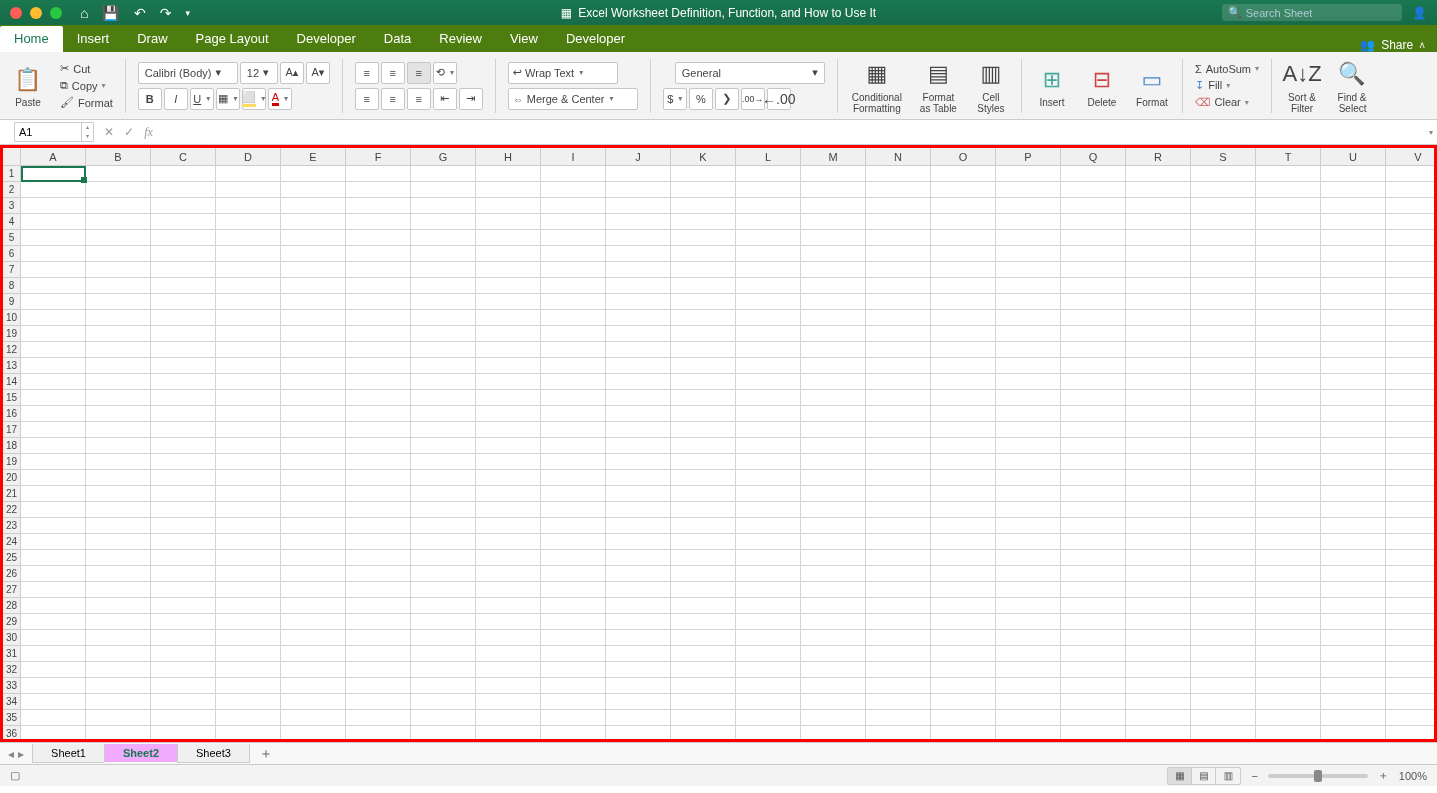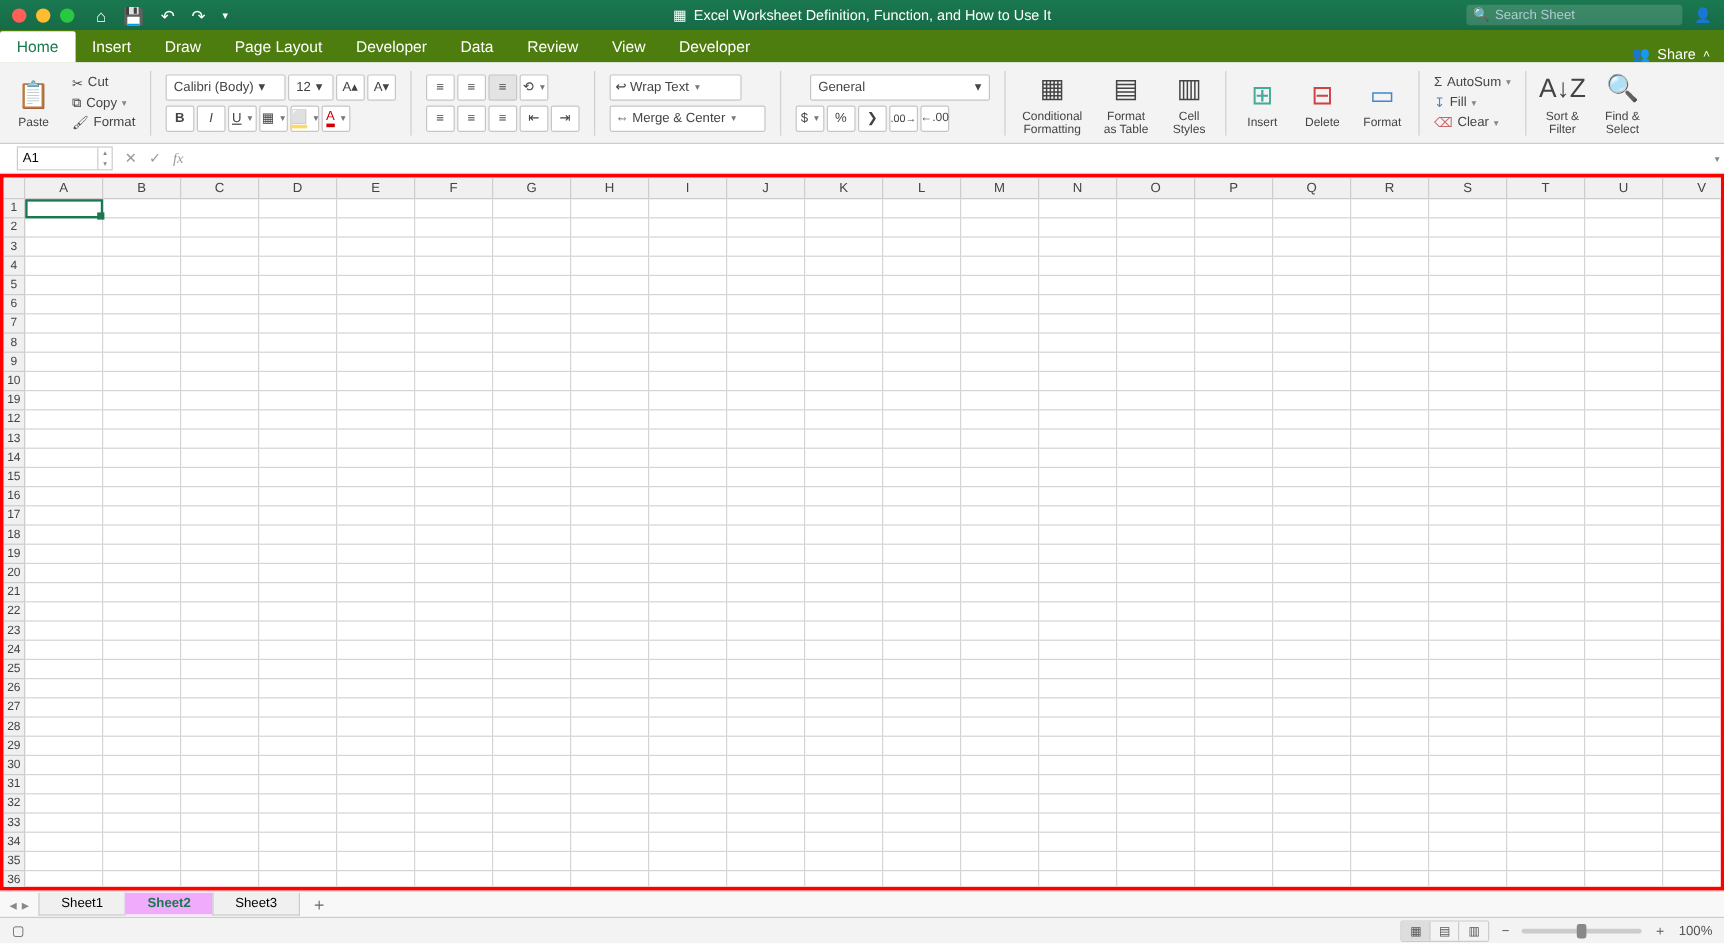--- a/index.html
+++ b/index.html
@@ -202,21 +202,21 @@
   <div class="grp">
     <div class="sel" style="width:150px;margin-left:12px;">
         <span>General</span>
         <span class="dd" style="margin-left:auto;">▾</span>
       </div>
     <div class="row">
       <div class="btn sm">$<span class="dd">▾</span></div>
       <div class="btn sm">%</div>
       <div class="btn sm">❯</div>
       <div class="btn sm" style="font-size:9px;">.00→</div>
-      <div class="btn sm" style="font-size:10px;">←.00</div>
+      <div class="btn sm" style="font-size:14px;">←.00</div>
     </div>
   </div>
   <div class="sep"></div>
 
   <div class="bigbtn">
       <div class="ico">▦</div>
       <span style="white-space:pre;">Conditional
 Formatting</span>
     </div>
   <div class="bigbtn">
@@ -261,21 +261,21 @@
       </div>
   </div>
   <div class="sep"></div>
   <div class="bigbtn">
       <div class="ico">A↓Z</div>
       <span style="white-space:pre;">Sort &amp;
 Filter</span>
     </div>
   <div class="bigbtn">
       <div class="ico">🔍</div>
-      <span style="white-space:pre;">Find &amp;
+      <span style="white-space:pre;text-align:right;">Find &amp;
 Select</span>
     </div>
 </div>
 
 <div class="formula-bar">
   <div class="namebox">
     <span>A1</span>
     <div class="stepper">
         <div>▴</div>
         <div>▾</div>

